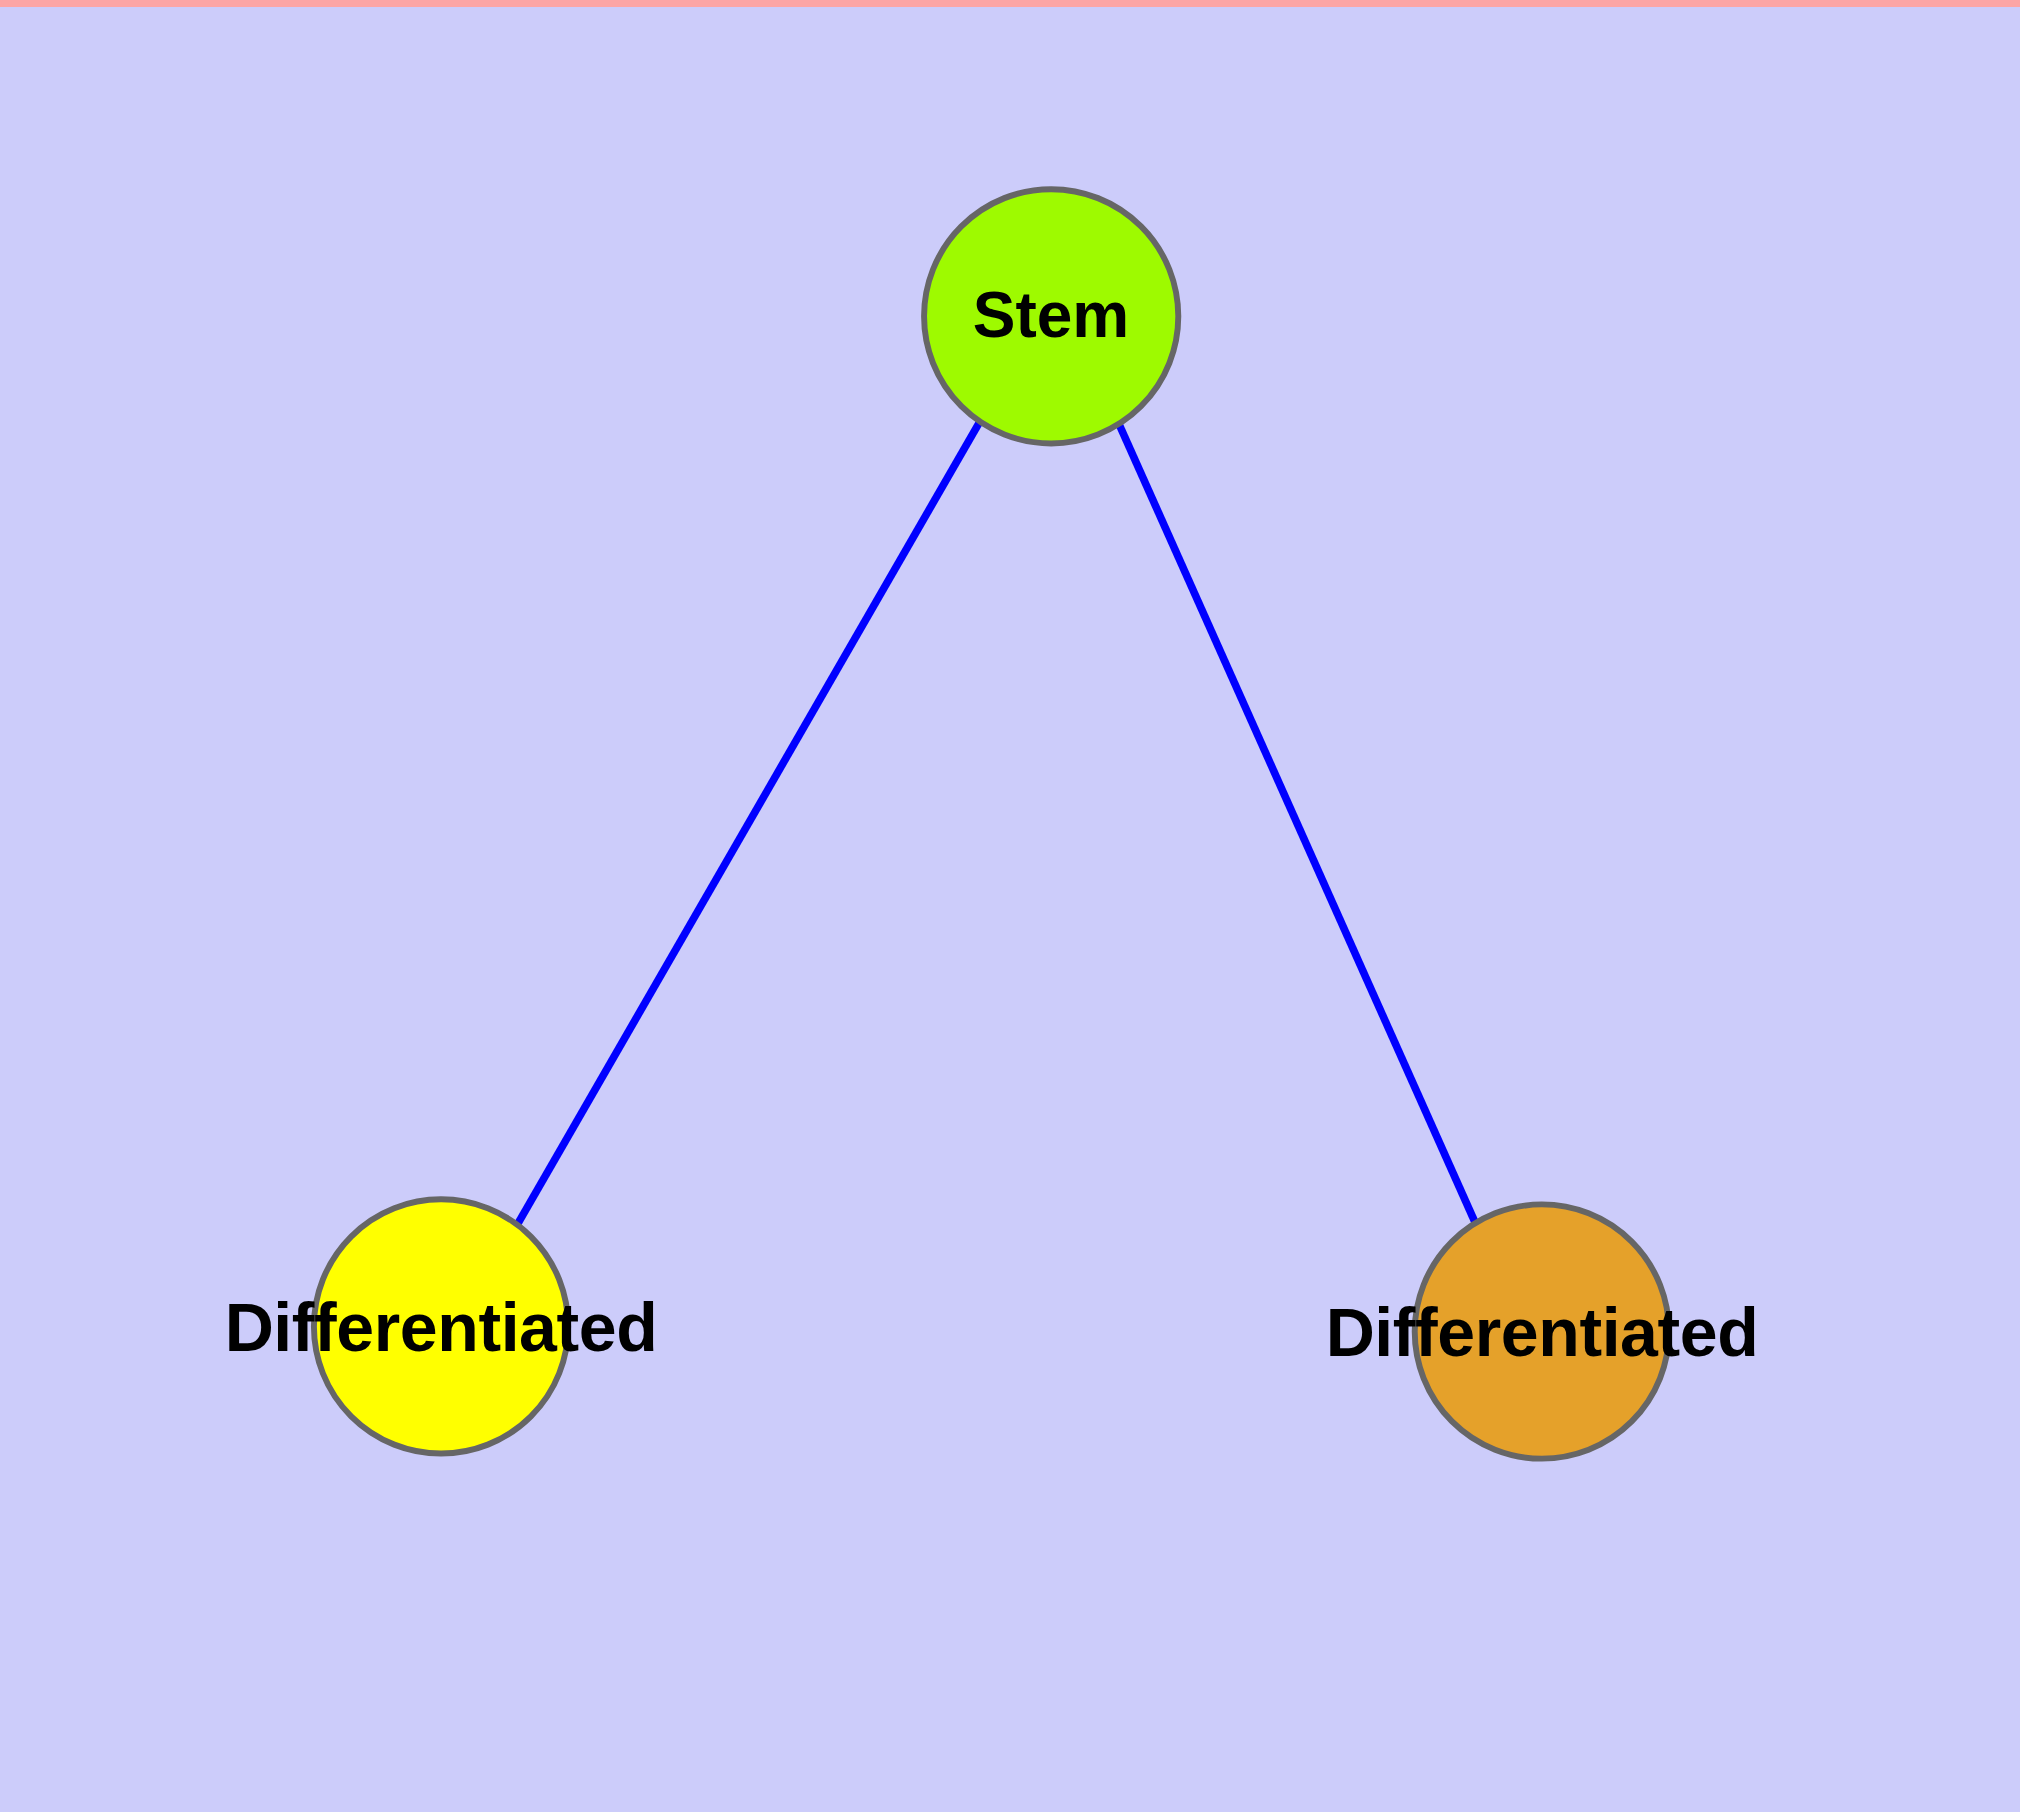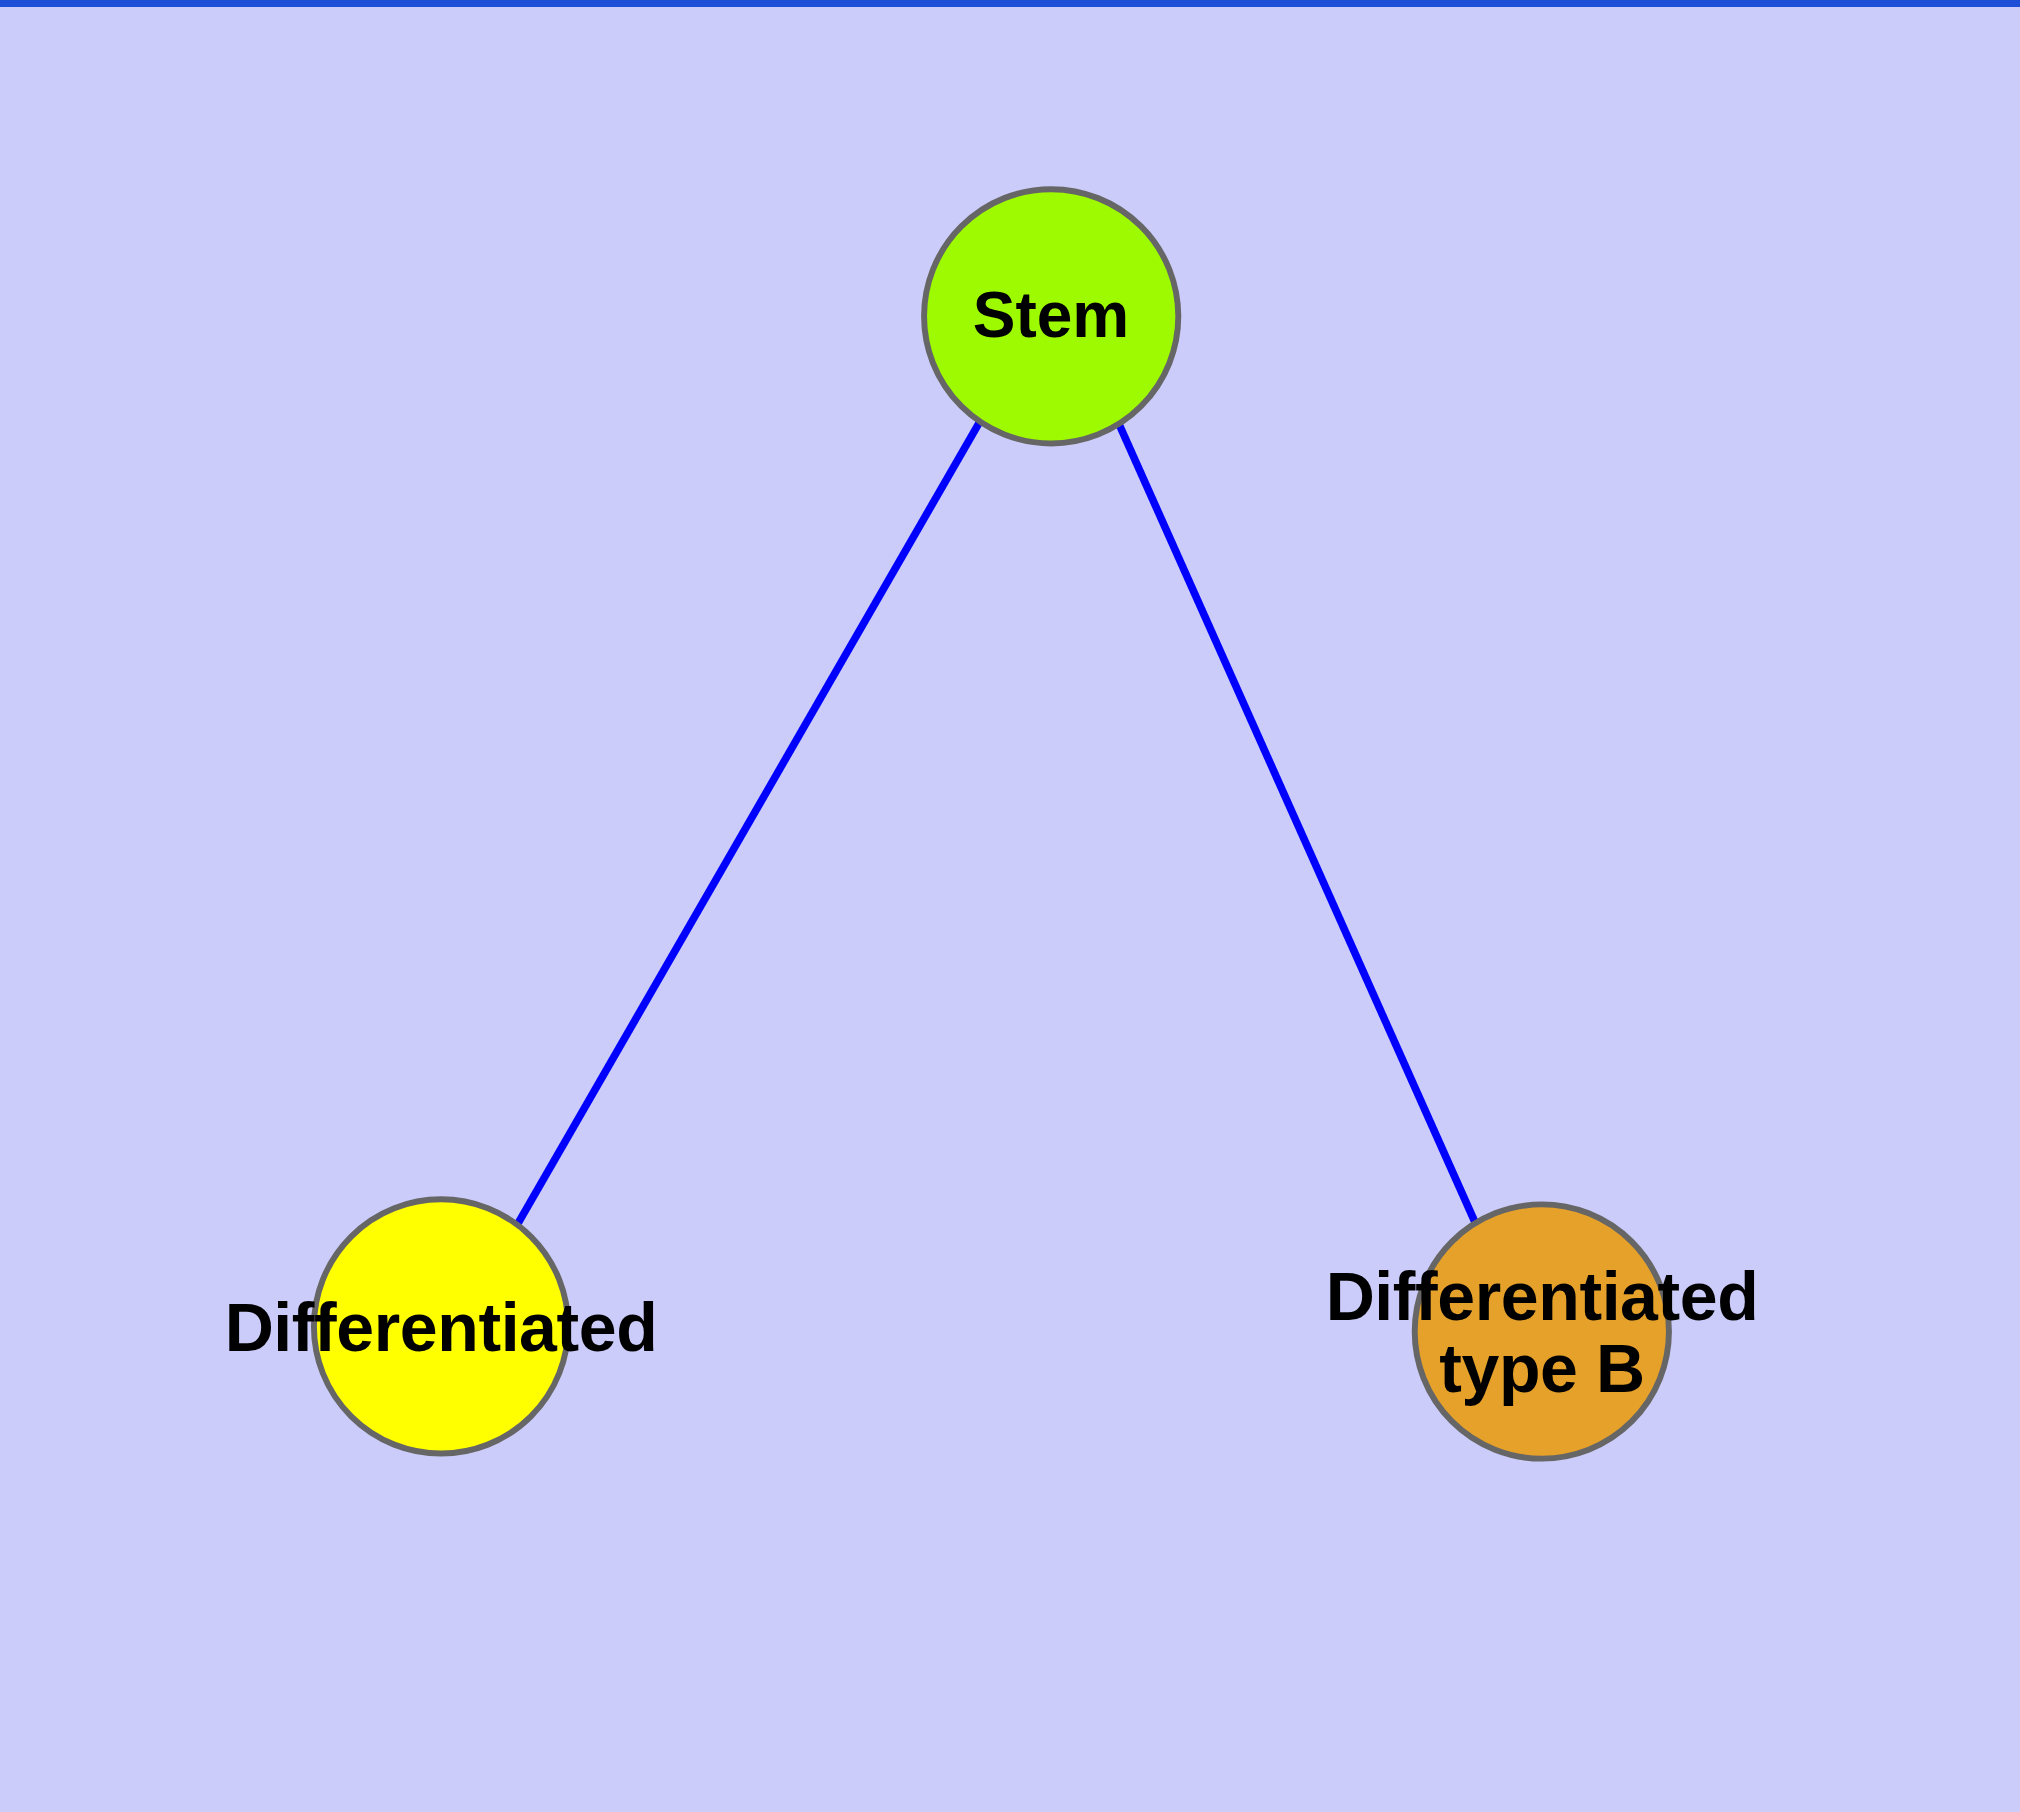--- a/index.html
+++ b/index.html
@@ -69,36 +69,36 @@
   #label-type-b {
     left: 1536px;
     top: 1324px;
     transform: translate(-50%, -50%);
     font-size: 68px;
   }
 </style>
 </head>
 <body>
 
-<div id="stage" style="width: 2021px; height: 1812px; background: #1d4ed8;">
+<div id="stage" style="width: 2021px; height: 1812px; background: #fca5a5;">
   <div id="canvas" style="background: rgb(204, 204, 250);">
 
     <svg id="graph-svg" viewBox="0 0 2384 2130">
       <g>
         <line class="edge-line" x1="1156" y1="489" x2="611" y2="1435" stroke="#0000ff" stroke-width="9"></line>
         <line class="edge-line" x1="1320" y1="492" x2="1741" y2="1436" stroke="#0000ff" stroke-width="9"></line>
       </g>
       <g>
         <circle class="node-circle" cx="1240" cy="365" r="150" fill="#9efa00" stroke="#666666"></circle>
         <circle class="node-circle" cx="520" cy="1557" r="150" fill="#ffff00" stroke="#666666"></circle>
         <circle class="node-circle" cx="1819" cy="1563" r="150" fill="#e5a12a" stroke="#666666"></circle>
       </g>
     </svg>
 
     <div class="node-label" id="label-stem" style="left: 1051px; top: 309px; color: rgb(0, 0, 0);">Stem</div>
 
     <div class="node-label" id="label-type-a" style="left: 441px; top: 1320px; color: rgb(0, 0, 0);"><span>Differentiated</span><br></div>
 
-    <div class="node-label" id="label-type-b" style="left: 1542px; top: 1325px; color: rgb(0, 0, 0);"><span>Differentiated</span><br><span>type B</span></div>
+    <div class="node-label" id="label-type-b" style="left: 1542px; top: 1325px; color: rgb(0, 0, 0);"><span>Differentiated</span><br></div>
 
   </div>
 </div>
 
 
 </body></html>

